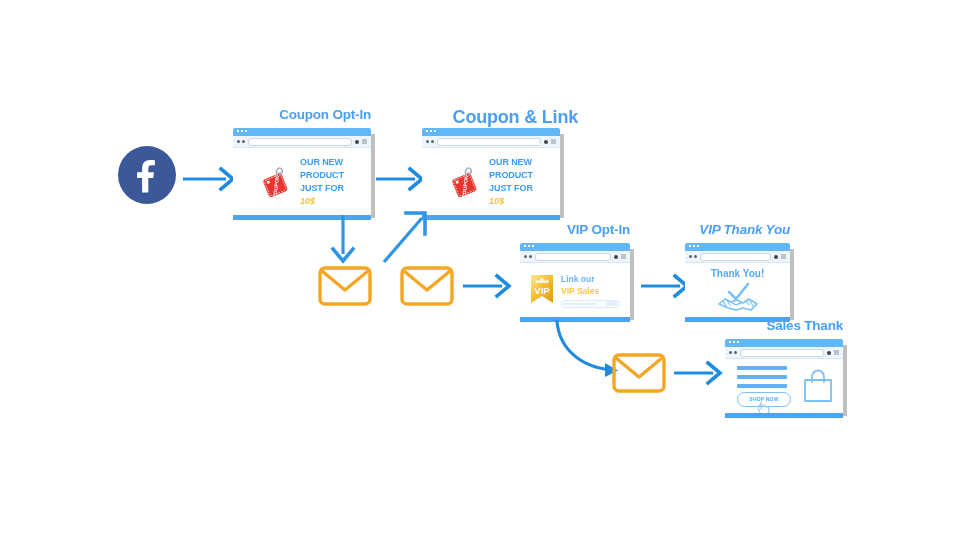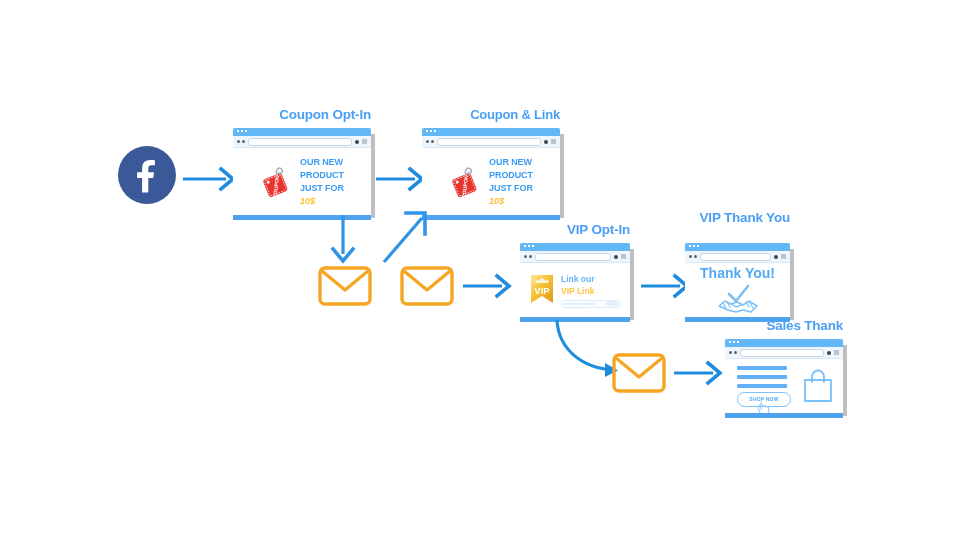--- a/index.html
+++ b/index.html
@@ -39,21 +39,21 @@
   .vip{position:absolute;inset:0;display:flex;align-items:center;justify-content:center;gap:6px;}
   .vip .vtxt{font-size:8.5px;font-weight:bold;color:#6ab4f7;line-height:12px;}
   .vip .vtxt .l2{color:#ffc83d;}
   .vip .field{margin-top:3px;width:60px;height:8px;border:1px solid #dcebf8;border-radius:5px;
        background:#fbfdff;display:flex;align-items:center;justify-content:space-between;padding:0 2px;box-sizing:border-box;}
   .vip .field span{font-size:3.2px;color:#bcd9f2;letter-spacing:0.1px;}
   .vip .field em{display:block;width:12px;height:5px;border-radius:3px;background:#e3f0fb;}
 
   
   .ty{position:absolute;inset:0;display:flex;flex-direction:column;align-items:center;justify-content:center;gap:2px;}
-  .ty .t{font-size:14px;font-weight:bold;color:#55a9f4;}
+  .ty .t{font-size:10px;font-weight:bold;color:#55a9f4;}
 
   
   .sp{position:absolute;inset:0;display:flex;align-items:center;gap:10px;padding-left:12px;}
   .sp .lines{display:flex;flex-direction:column;gap:5px;}
   .sp .lines i{display:block;width:50px;height:4px;background:#62b0f7;border-radius:1px;}
   .sp .shop{margin-top:4px;position:relative;width:52px;height:13px;border:1.2px solid #7cc0f8;border-radius:8px;
        display:flex;align-items:center;justify-content:center;}
   .sp .shop span{font-size:5px;font-weight:bold;color:#5aa9f3;letter-spacing:0.2px;}
 
   
@@ -118,21 +118,21 @@
       </div>
     </div>
     <div class="base"></div>
   </div>
 
   <svg class="node" style="left:375px;top:166px;" width="52" height="26" viewBox="0 0 52 26">
     <path d="M1 13 H40" stroke="#1f8ce0" stroke-width="3.2" fill="none"></path>
     <path d="M35 3 L47 13 L35 23" stroke="#1f8ce0" stroke-width="3.6" fill="none" stroke-linecap="square"></path>
   </svg>
 
-  <div class="cap" style="left:422px;top:107px;width:138px;font-size:13px;">Coupon &amp; Link</div>
+  <div class="cap" style="left:440px;top:107px;width:138px;font-size:18px;">Coupon &amp; Link</div>
 
   <div class="win" style="left:422px;top:128px;width:138px;">
     <div class="shadow"></div>
     <div class="chrome">
       <div class="dots">
           <i></i>
           <i></i>
           <i></i>
         </div>
     </div>
@@ -228,38 +228,38 @@
               <stop offset="100%" stop-color="#e2971c"></stop>
             </linearGradient>
           </defs>
           <path d="M2 2 H24 V30 L13 23 L2 30 Z" fill="url(#gold)"></path>
           <path d="M6.5 10 L6.5 6 L9.2 8 L13 4.8 L16.8 8 L19.5 6 L19.5 10 Z" fill="#ffffff" opacity="0.82"></path>
           <text x="13" y="20.5" fill="#ffffff" font-family="Liberation Sans, sans-serif" font-size="9.5" font-weight="bold" text-anchor="middle">VIP</text>
         </svg>
         <div>
           <div class="vtxt">
             <div>Link our</div>
-            <div class="l2">VIP Link</div>
+            <div class="l2">VIP Sales</div>
           </div>
           <div class="field">
             <span>enter your email here</span>
             <em></em>
           </div>
         </div>
       </div>
     </div>
     <div class="base"></div>
   </div>
 
   <svg class="node" style="left:640px;top:273px;" width="52" height="26" viewBox="0 0 52 26">
     <path d="M1 13 H40" stroke="#1f8ce0" stroke-width="3.2" fill="none"></path>
     <path d="M35 3 L47 13 L35 23" stroke="#1f8ce0" stroke-width="3.6" fill="none" stroke-linecap="square"></path>
   </svg>
 
-  <div class="cap" style="left:685px;top:210px;width:105px;font-size:13.5px;">VIP Thank You</div>
+  <div class="cap" style="left:685px;top:222px;width:105px;font-size:13.5px;font-style:italic;">VIP Thank You</div>
 
   <div class="win" style="left:685px;top:243px;width:105px;">
     <div class="shadow"></div>
     <div class="chrome">
       <div class="dots">
           <i></i>
           <i></i>
           <i></i>
         </div>
     </div>

